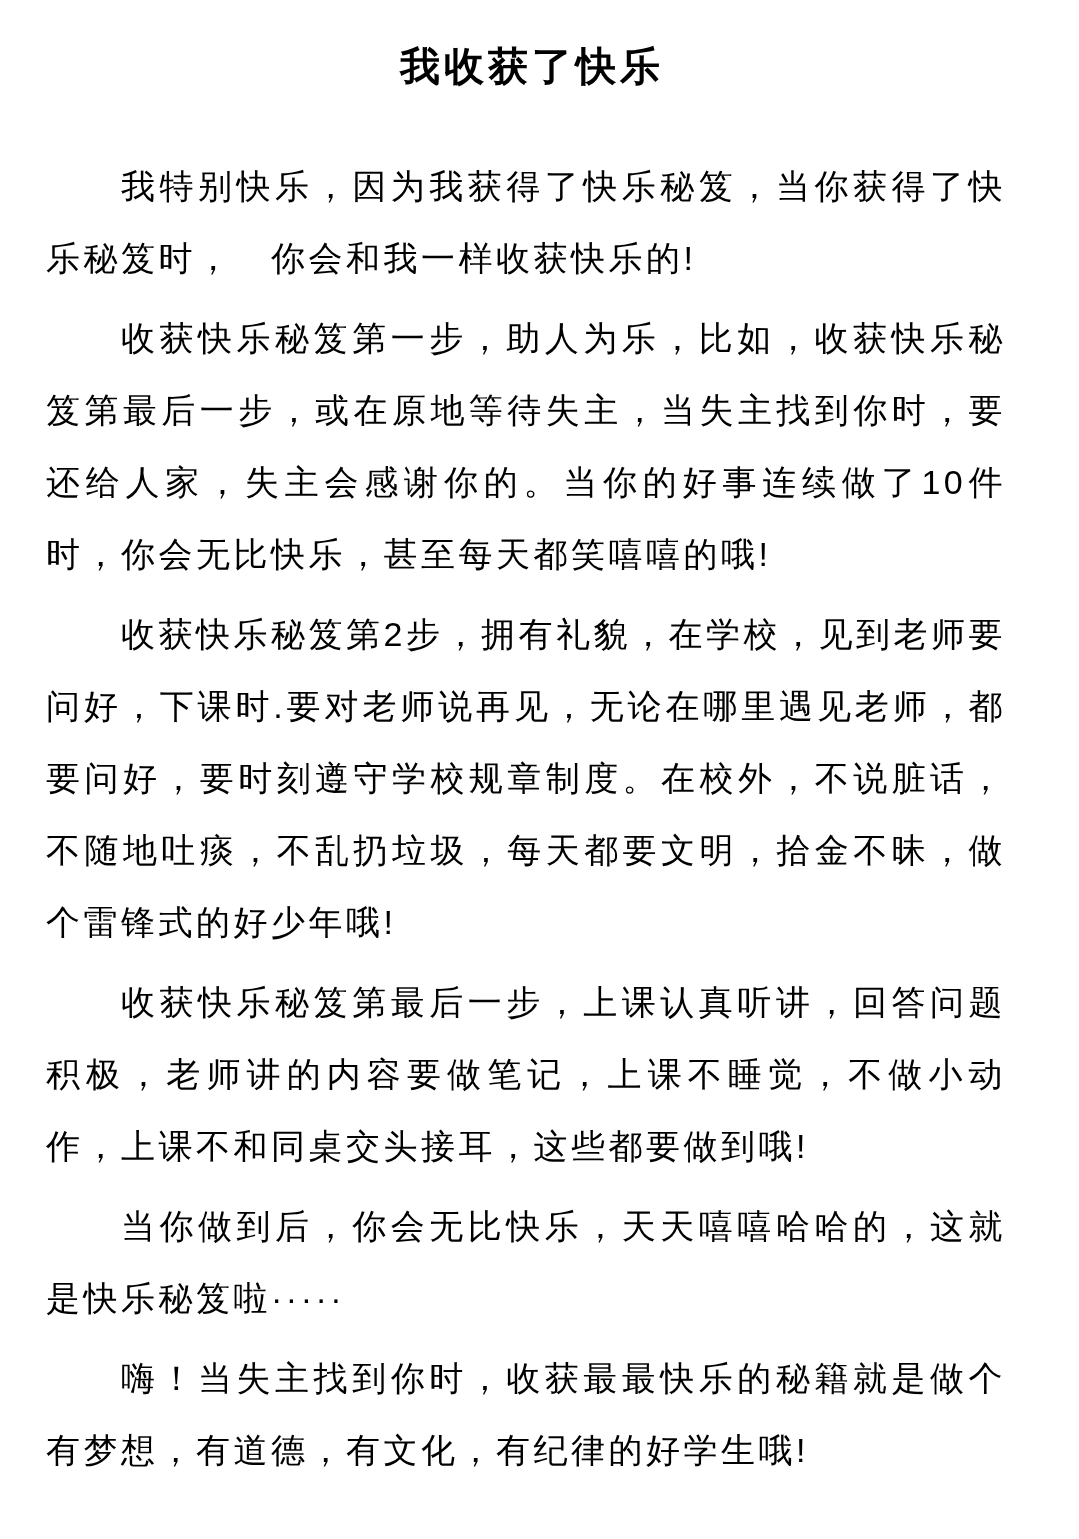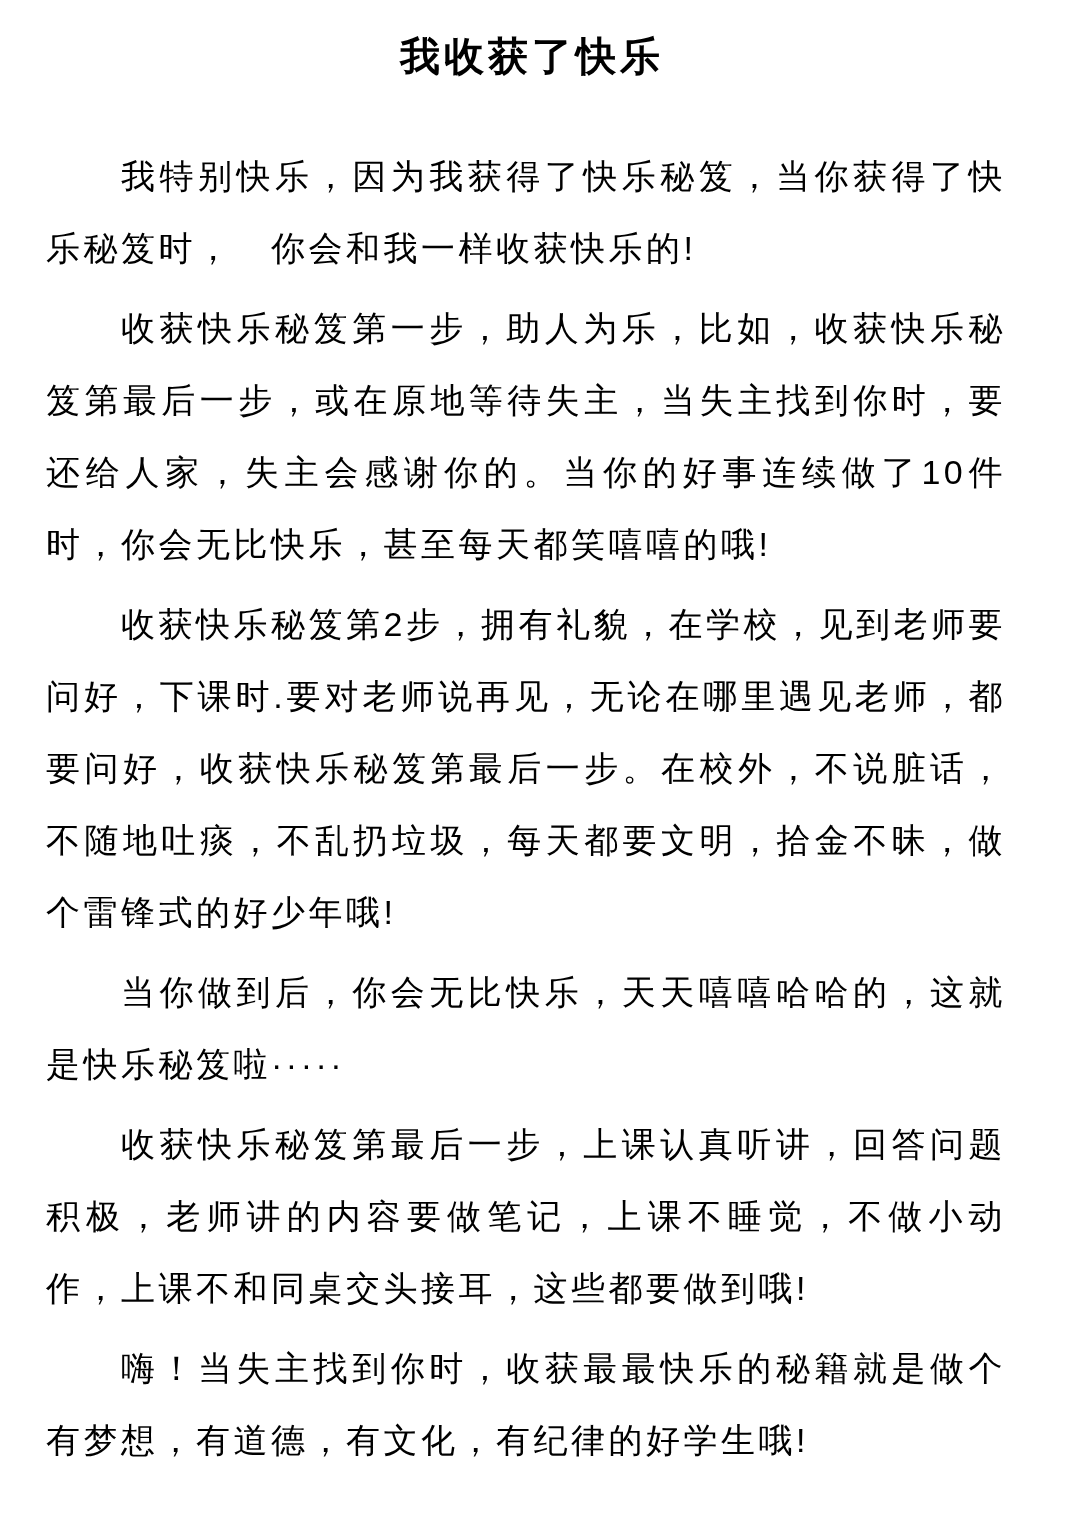--- a/index.html
+++ b/index.html
@@ -9,21 +9,21 @@
   body {
     width: 1079px;
     height: 1539px;
     background: #ffffff;
     font-family: "Liberation Sans", sans-serif;
   }
   .page {
     box-sizing: border-box;
     width: 1074px;
     height: 1539px;
-    padding: 32px 56px 0 46px;
+    padding: 42px 56px 0 46px;
     background: #ffffff;
     color: #000000;
     overflow: hidden;
   }
   .doc-title {
     margin: 0 0 60px 0;
     font-size: 40px;
     font-weight: bold;
     line-height: 48px;
     text-align: center;
@@ -43,20 +43,20 @@
 </head>
 <body style="background: rgb(255, 255, 255);">
 
 <div class="page" style="background: rgb(255, 255, 255); color: rgb(0, 0, 0);">
   <h1 class="doc-title">我收获了快乐</h1>
 
   <p class="doc-paragraph">我特别快乐，因为我获得了快乐秘笈，当你获得了快乐秘笈时，　你会和我一样收获快乐的!</p>
 
   <p class="doc-paragraph">收获快乐秘笈第一步，助人为乐，比如，收获快乐秘笈第最后一步，或在原地等待失主，当失主找到你时，要还给人家，失主会感谢你的。当你的好事连续做了10件时，你会无比快乐，甚至每天都笑嘻嘻的哦!</p>
 
-  <p class="doc-paragraph">收获快乐秘笈第2步，拥有礼貌，在学校，见到老师要问好，下课时.要对老师说再见，无论在哪里遇见老师，都要问好，收获快乐秘笈第最后一步。在校外，不说脏话，不随地吐痰，不乱扔垃圾，每天都要文明，拾金不昧，做个雷锋式的好少年哦!</p>
+  <p class="doc-paragraph">收获快乐秘笈第2步，拥有礼貌，在学校，见到老师要问好，下课时.要对老师说再见，无论在哪里遇见老师，都要问好，要时刻遵守学校规章制度。在校外，不说脏话，不随地吐痰，不乱扔垃圾，每天都要文明，拾金不昧，做个雷锋式的好少年哦!</p>
+
+  <p class="doc-paragraph">收获快乐秘笈第最后一步，上课认真听讲，回答问题积极，老师讲的内容要做笔记，上课不睡觉，不做小动作，上课不和同桌交头接耳，这些都要做到哦!</p>
 
   <p class="doc-paragraph">当你做到后，你会无比快乐，天天嘻嘻哈哈的，这就是快乐秘笈啦·····</p>
-
-  <p class="doc-paragraph">收获快乐秘笈第最后一步，上课认真听讲，回答问题积极，老师讲的内容要做笔记，上课不睡觉，不做小动作，上课不和同桌交头接耳，这些都要做到哦!</p>
 
   <p class="doc-paragraph">嗨！当失主找到你时，收获最最快乐的秘籍就是做个有梦想，有道德，有文化，有纪律的好学生哦!</p>
 </div>
 
 </body></html>

